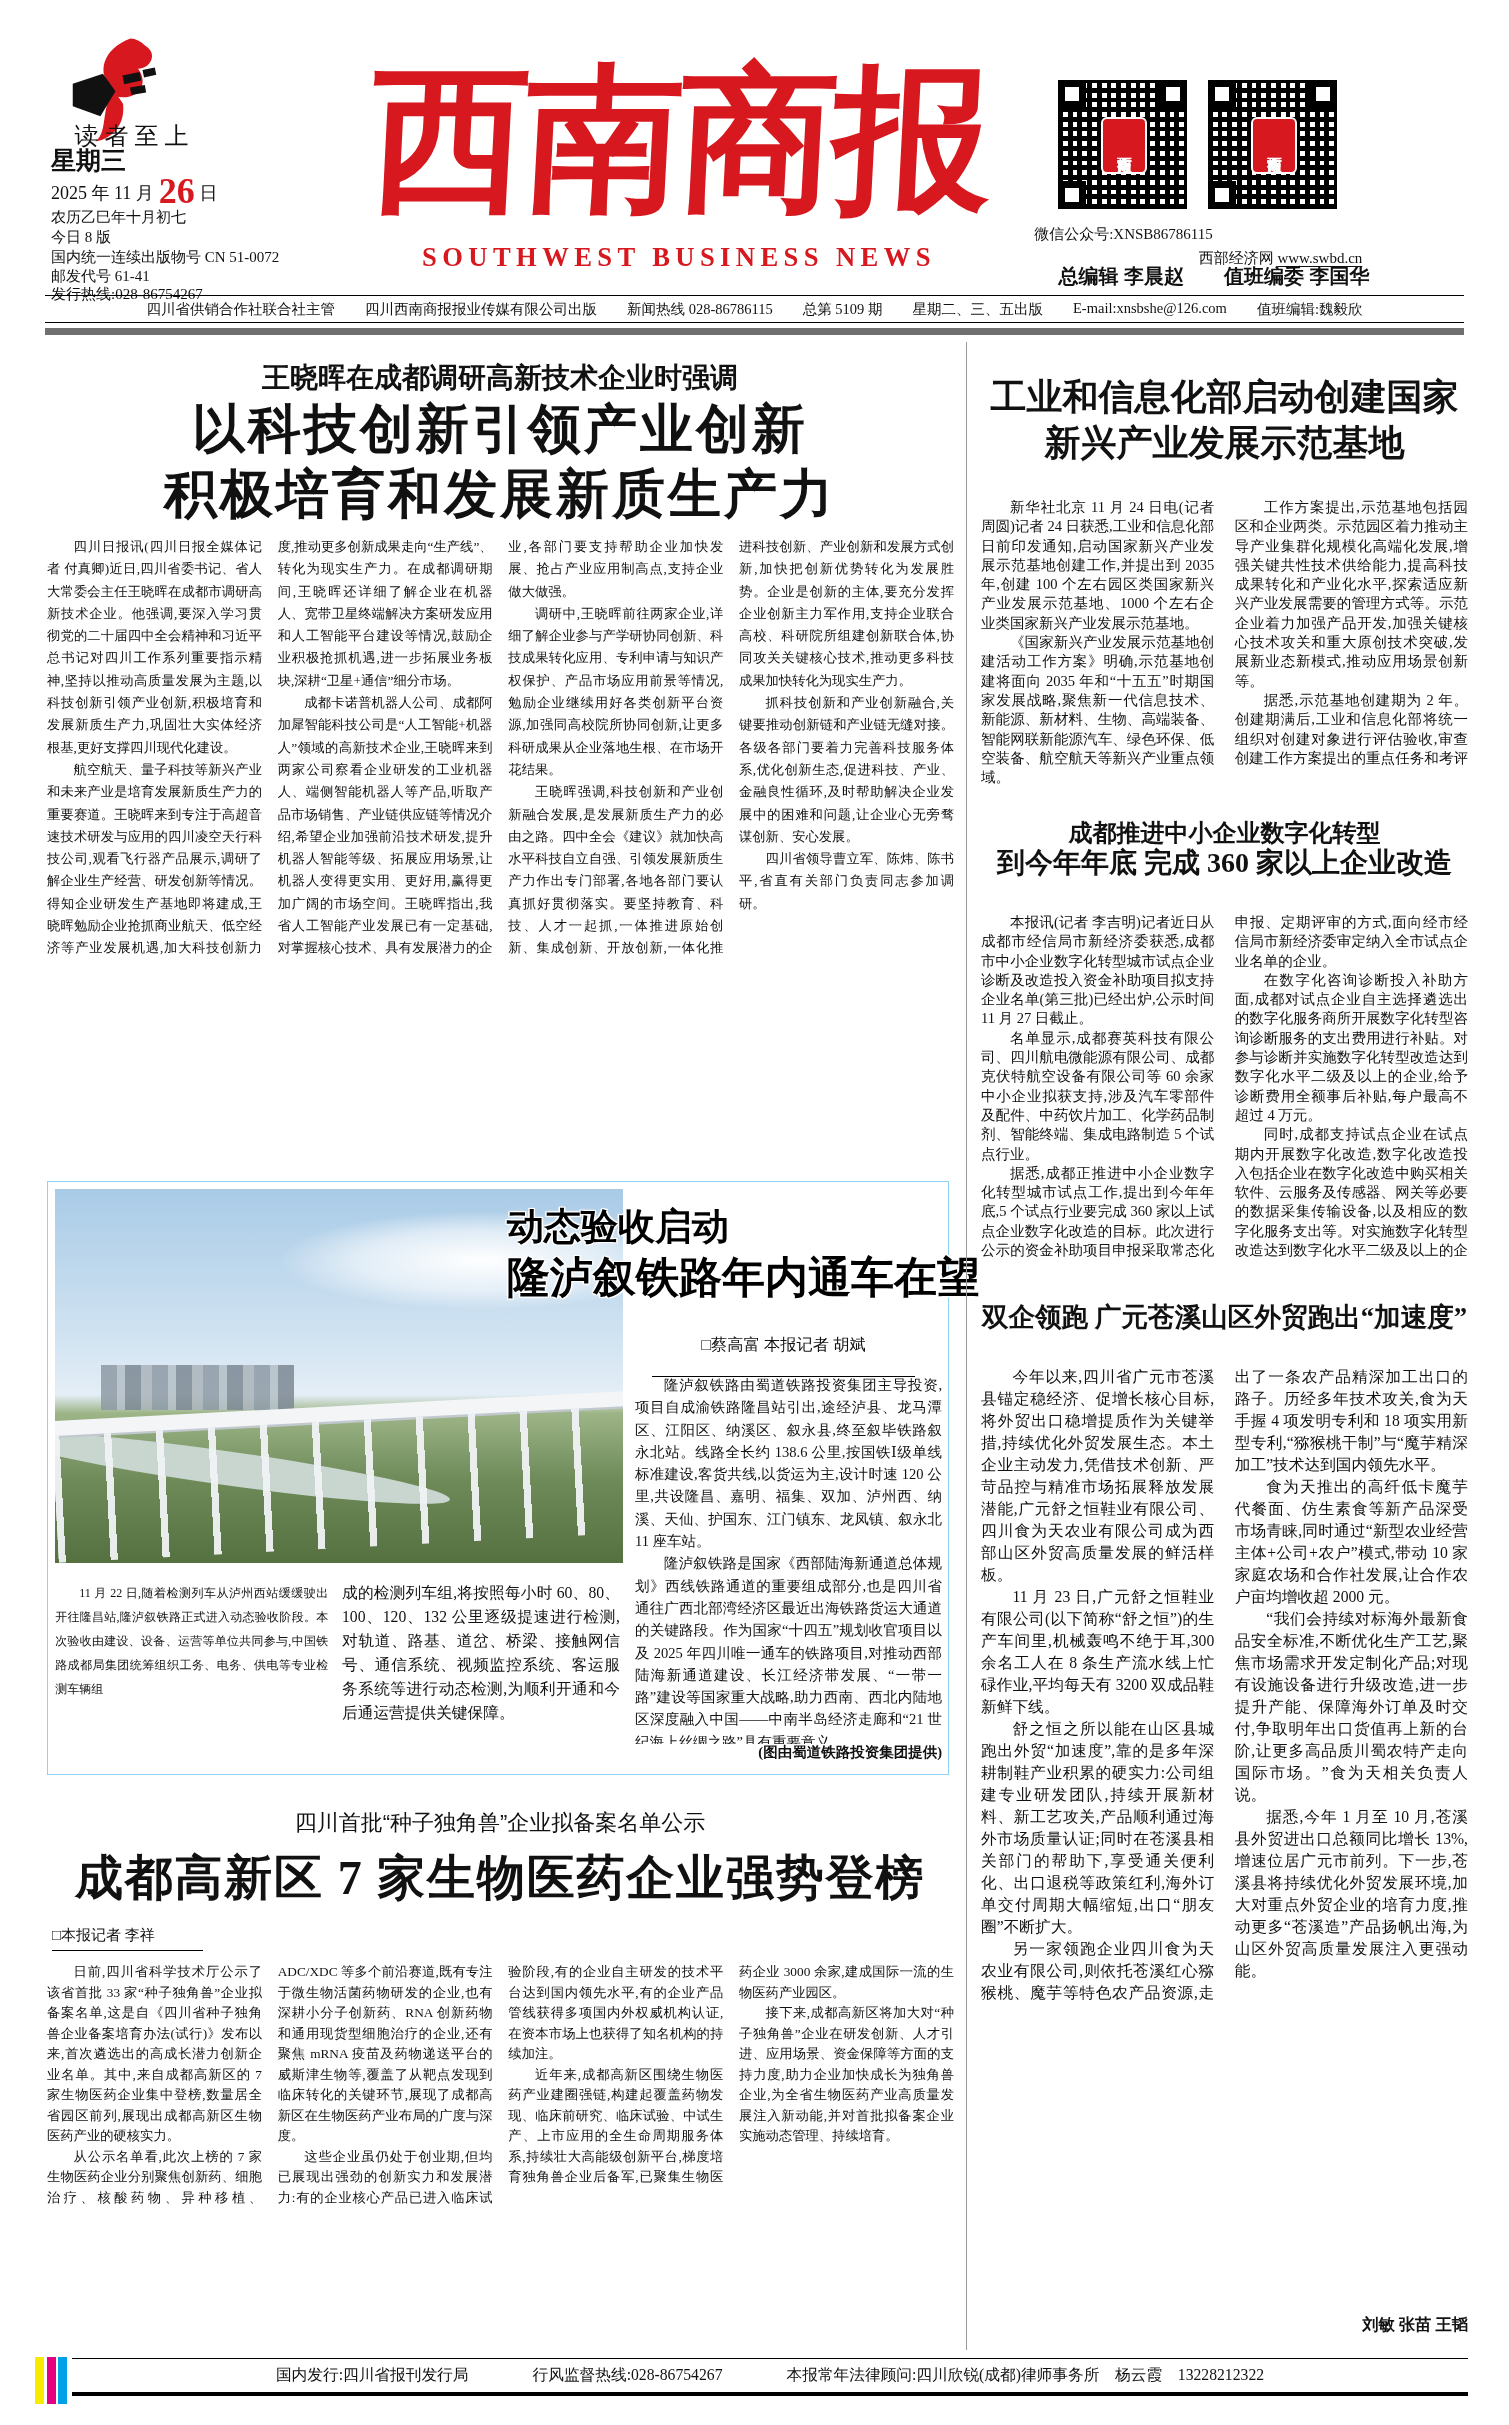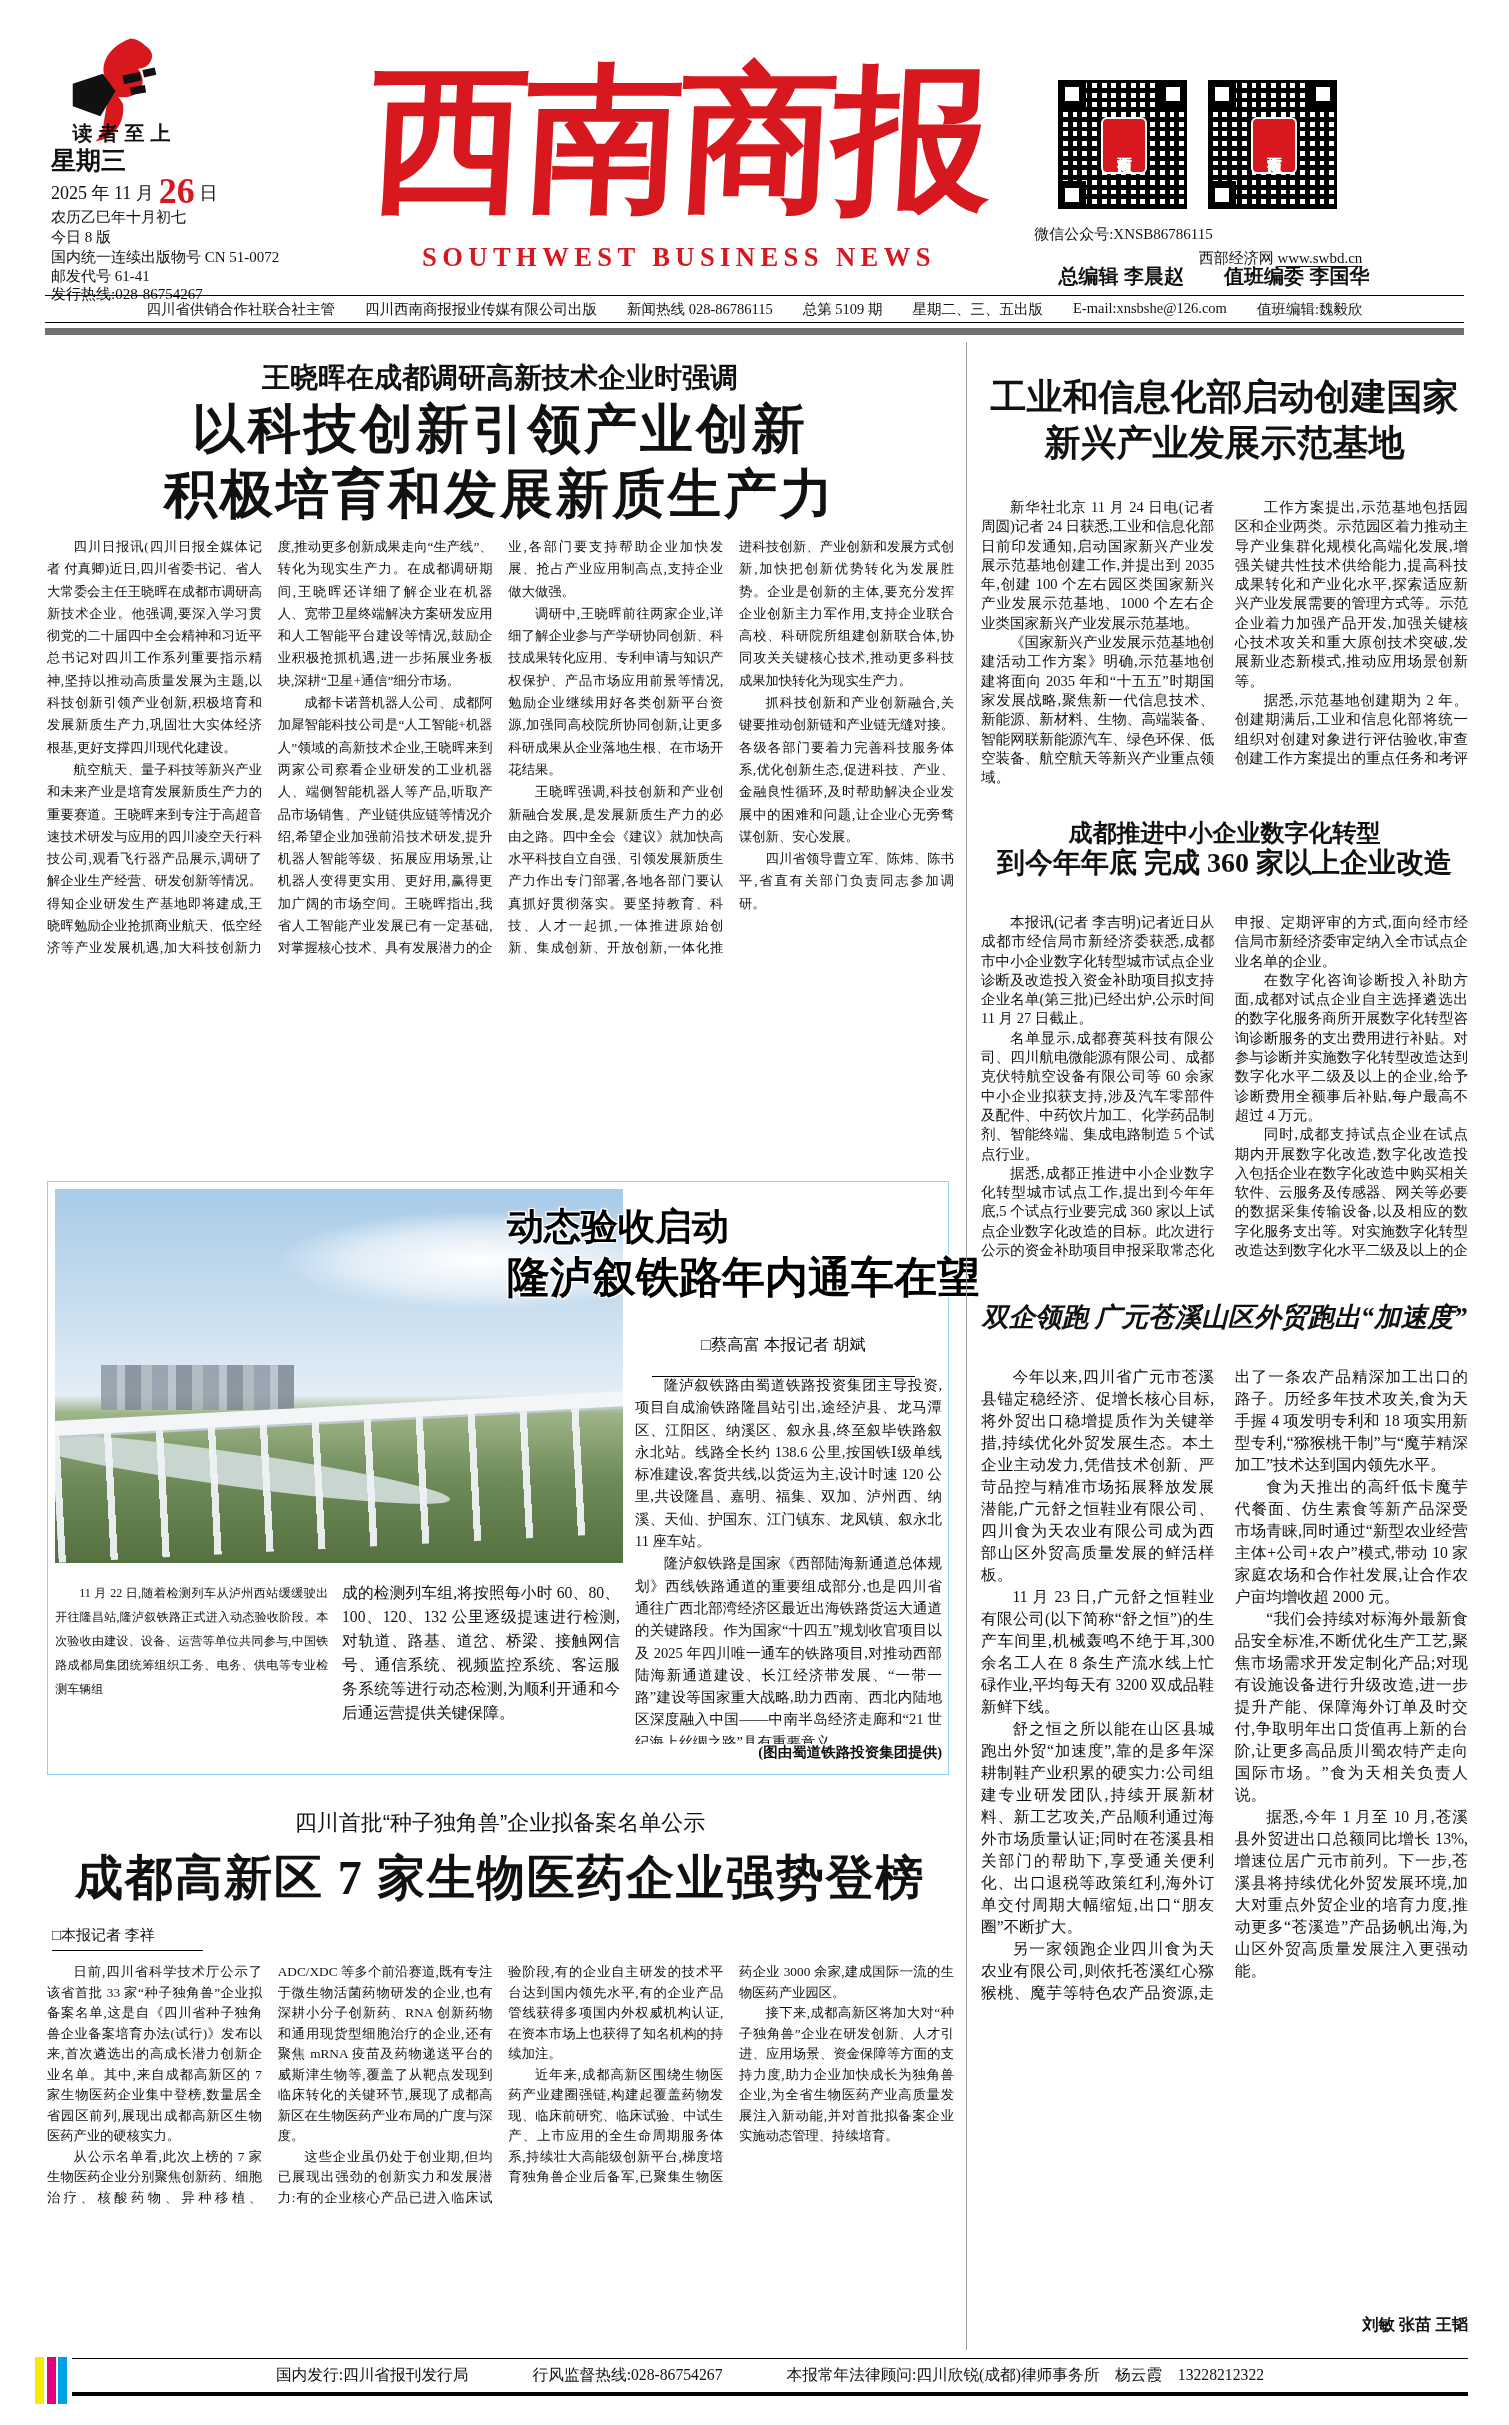--- a/index.html
+++ b/index.html
@@ -6,21 +6,21 @@
   .page{position:relative;width:1510px;height:2426px;background:#ffffff;overflow:hidden;
         color:#111;font-family:"Liberation Serif","DejaVu Serif",serif;}
   .abs{position:absolute;}
   .sans{font-family:"Liberation Sans","DejaVu Sans",sans-serif;}
   .center{text-align:center;}
   .body{text-align:justify;overflow:hidden;}
   .body p{margin:0;text-indent:2em;}
 
   
   #logo{left:57px;top:36px;width:127px;height:108px;}
-  #slogan{left:46px;top:120px;width:157px;font-weight:bold;font-size:20px;letter-spacing:6px;}
+  #slogan{left:56px;top:120px;width:157px;font-weight:normal;font-size:24px;letter-spacing:6px;}
   #weekday{left:51px;top:144px;font-size:25px;font-weight:bold;}
   #dateline{left:51px;top:178px;font-size:18px;white-space:nowrap;}
   #dateline .day{display:inline-block;font-size:36px;font-weight:bold;color:#d7181f;
                  line-height:18px;position:relative;top:4.2px;margin:0 4.8px;}
   .hsmall{left:51px;font-size:15px;white-space:nowrap;}
   #lunar{top:208px;} #pages{top:228px;} #issn{top:248px;} #post{top:267px;} #hotline{top:285px;}
 
   #masthead{left:335px;top:58px;width:689px;text-align:center;color:#d7181f;
             font-size:158px;font-weight:bold;line-height:1.05;letter-spacing:-3.6px;
             transform:skewX(-3deg);white-space:nowrap;}
@@ -98,21 +98,21 @@
   #vline{left:966px;top:342px;width:0.6px;height:2008px;background:#9a9a9a;}
   .rt{left:981px;width:487px;font-weight:bold;}
   #a1-t1{top:373px;font-size:36px;}
   #a1-t2{top:419px;font-size:36px;}
   #a1-body{left:981px;top:498px;width:487px;height:303px;column-count:2;column-gap:20.5px;
            font-size:14.5px;line-height:19.3px;}
   #a2-kicker{top:817px;font-size:24px;}
   #a2-title{top:844px;font-size:28px;}
   #a2-body{left:981px;top:913px;width:487px;height:356px;column-count:2;column-gap:20.5px;
            font-size:14.5px;line-height:19.3px;}
-  #a3-title{top:1299px;font-size:26.6px;white-space:nowrap;font-style:italic;}
+  #a3-title{top:1299px;font-size:26.6px;white-space:nowrap;}
   #a3-body{left:981px;top:1366px;width:487px;height:940px;column-count:2;column-gap:20.5px;
            font-size:15.7px;line-height:22px;}
   #a3-byline{left:981px;top:2314px;width:487px;text-align:right;font-weight:bold;font-size:16.3px;}
 
   
   .cbar{width:9px;height:47px;top:2357px;}
   #fbar-y{left:35px;background:#f7ec00;} #fbar-m{left:47px;background:#e4007f;} #fbar-c{left:58px;background:#00a0e9;}
   #f-line1{left:72px;top:2358px;width:1396px;height:1.2px;}
   #footer{left:72px;top:2365px;width:1396px;display:flex;justify-content:center;font-size:15.7px;}
   #footer span{margin:0 32px;white-space:nowrap;}

